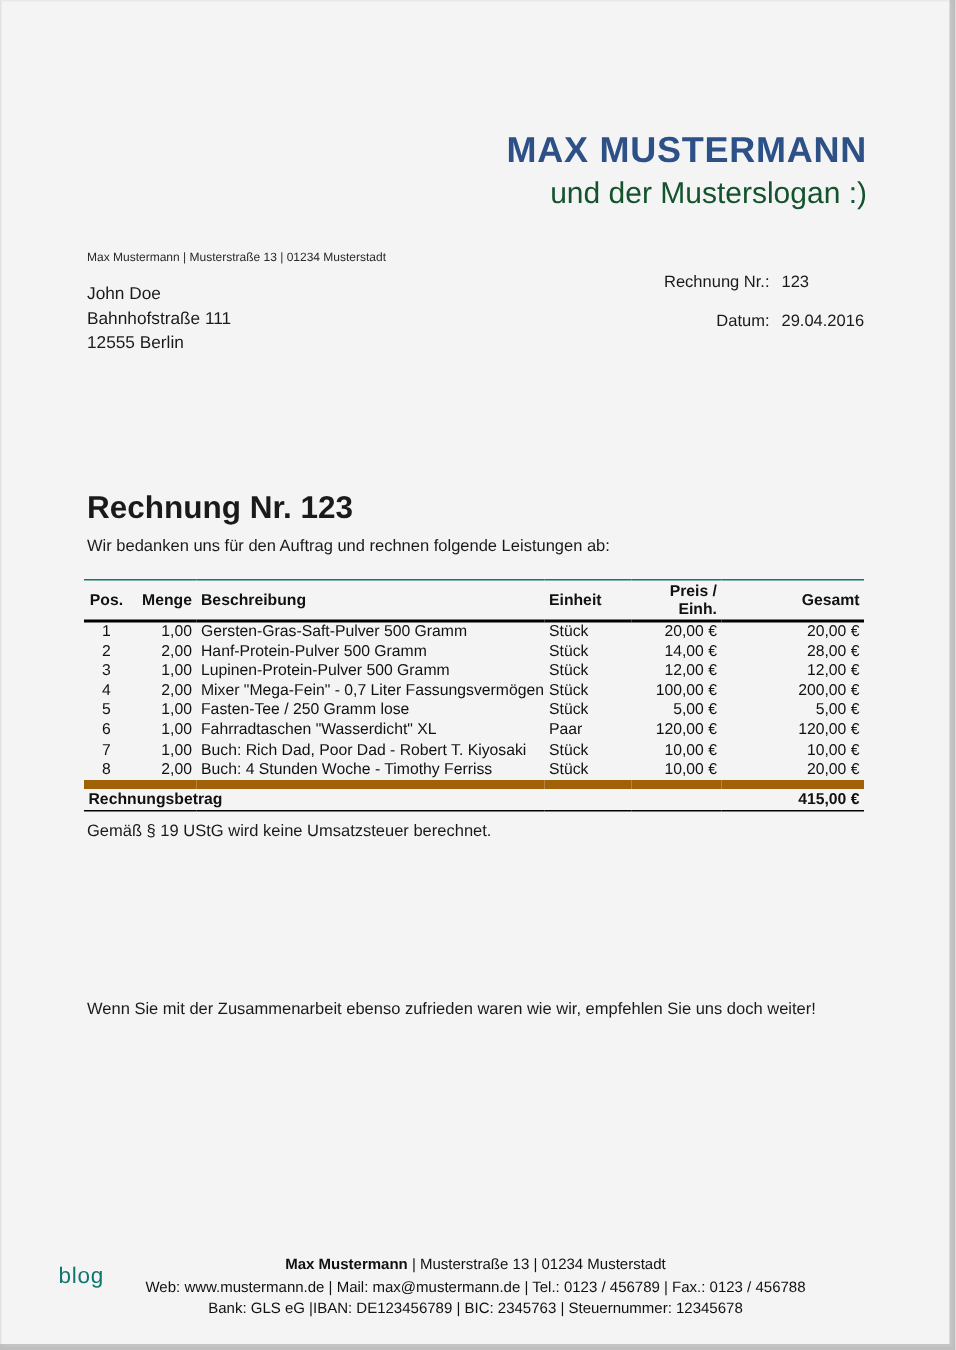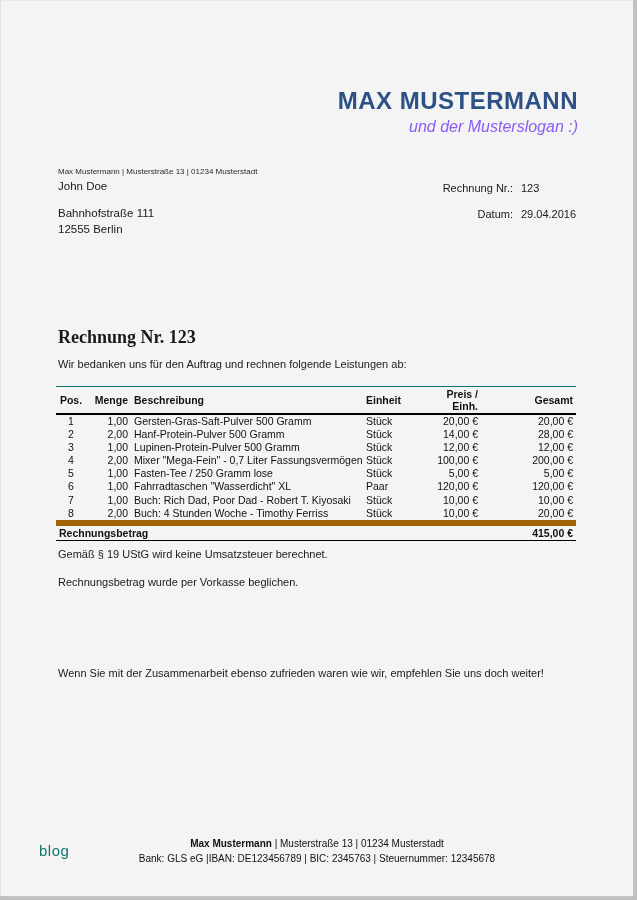--- a/index.html
+++ b/index.html
@@ -15,37 +15,37 @@
     background:#f3f4f3;
     border-left:1px solid #e2e2e2;
     border-top:1px solid #e9e9e9;
     box-shadow:2px 2px 0 #c4c4c4;
     color:#1a1a1a;
   }
 
   
   .letterhead { position:absolute; right:55px; top:86px; text-align:right; }
   .company-name { font-size:24px; font-weight:bold; letter-spacing:.5px; color:#2d5186; }
-  .company-slogan { font-size:16px; font-style:italic; color:#8b5cf6; margin-top:3px; }
+  .company-slogan { font-size:20px; color:#14532d; margin-top:3px; }
 
   
   .sender-line { position:absolute; left:57px; top:166px; font-size:8px; color:#2a2a2a; }
-  .addr-name   { position:absolute; left:57px; top:179px; font-size:11.5px; }
+  .addr-name   { position:absolute; left:57px; top:189px; font-size:11.5px; }
   .addr-street { position:absolute; left:57px; top:206px; font-size:11.5px; }
   .addr-city   { position:absolute; left:57px; top:222px; font-size:11.5px; }
 
   
   .meta { position:absolute; left:352px; top:179px; width:228px; font-size:11px; }
   .meta-row { display:flex; line-height:16px; }
   .meta-row.gap { margin-top:10px; }
   .meta-label { width:160px; text-align:right; }
   .meta-value { margin-left:8px; text-align:left; }
 
   
-  .doc-title { position:absolute; left:57px; top:326px; font-size:18px; font-weight:bold;font-family:Liberation Serif, serif; }
+  .doc-title { position:absolute; left:57px; top:326px; font-size:21px; font-weight:bold; }
   .intro     { position:absolute; left:57px; top:357px; font-size:11px; }
 
   table.invoice { position:absolute; left:55px; top:385px; width:520px;
                   border-collapse:collapse; table-layout:fixed; font-size:10.5px; color:#111; }
   table.invoice th { border-top:1px solid #0f766e; border-bottom:2px solid #000;
                      font-weight:bold; padding:1px 3px; line-height:12px; }
   table.invoice td { padding:0 3px; line-height:13.1px; white-space:nowrap; overflow:hidden; }
   table.invoice .total td { border-top:6px solid #a16207; border-bottom:1px solid #000;
                             font-weight:bold; padding:1px 3px; line-height:12px; }
   .c0 { text-align:center; } .c1 { text-align:right; } .c2 { text-align:left; }
@@ -180,23 +180,23 @@
       </tbody>
     <tfoot>
       <tr class="total">
         <td class="c2" colspan="5">Rechnungsbetrag</td>
         <td class="c5">415,00 €</td>
       </tr>
     </tfoot>
   </table>
 
   <div class="note1">Gemäß § 19 UStG wird keine Umsatzsteuer berechnet.</div>
-  <div class="note2">Rechnungsbetrag wurde per Vorkasse beglichen.</div>
   <div class="close2">Wenn Sie mit der Zusammenarbeit ebenso zufrieden waren wie wir, empfehlen Sie uns doch weiter!</div>
 
   <div class="watermark">blog</div>
 
   <div class="footer">
     <div><b>Max Mustermann</b><span> | Musterstraße 13 | 01234 Musterstadt</span></div>
+    <div>Web: www.mustermann.de | Mail: max@mustermann.de | Tel.: 0123 / 456789 | Fax.: 0123 / 456788</div>
     <div>Bank: GLS eG |IBAN: DE123456789 | BIC: 2345763 | Steuernummer: 12345678</div>
   </div>
 
 </div>
 
 </body></html>

